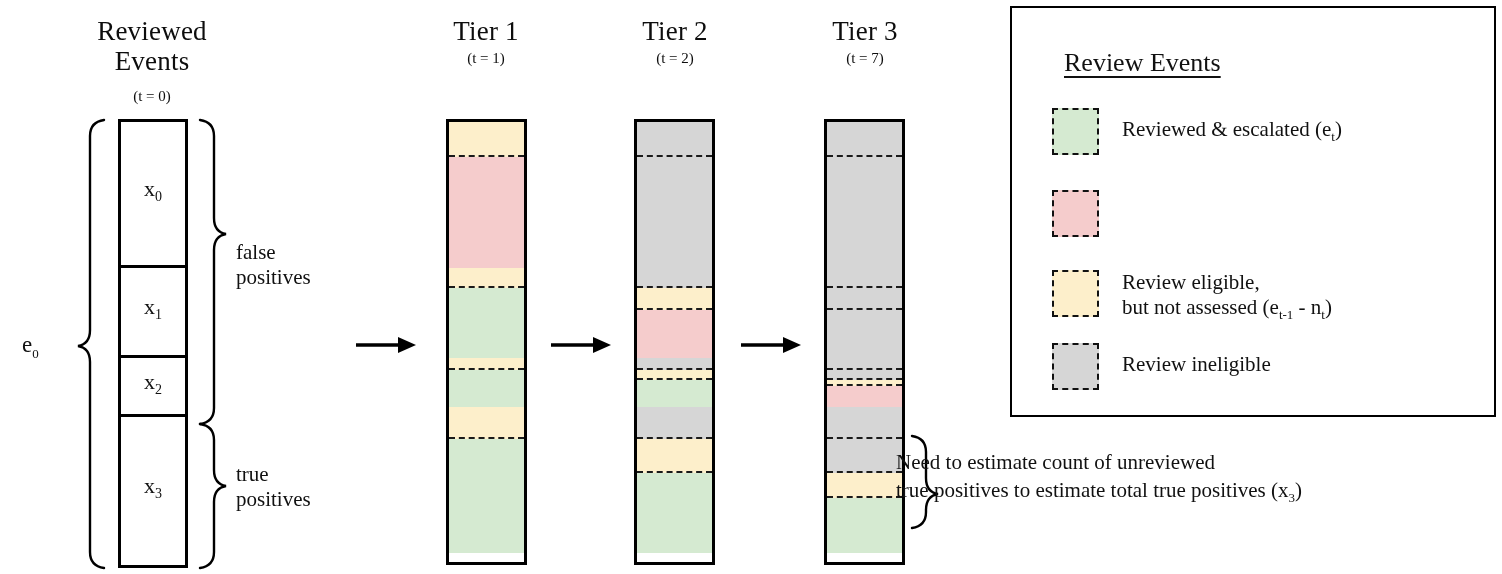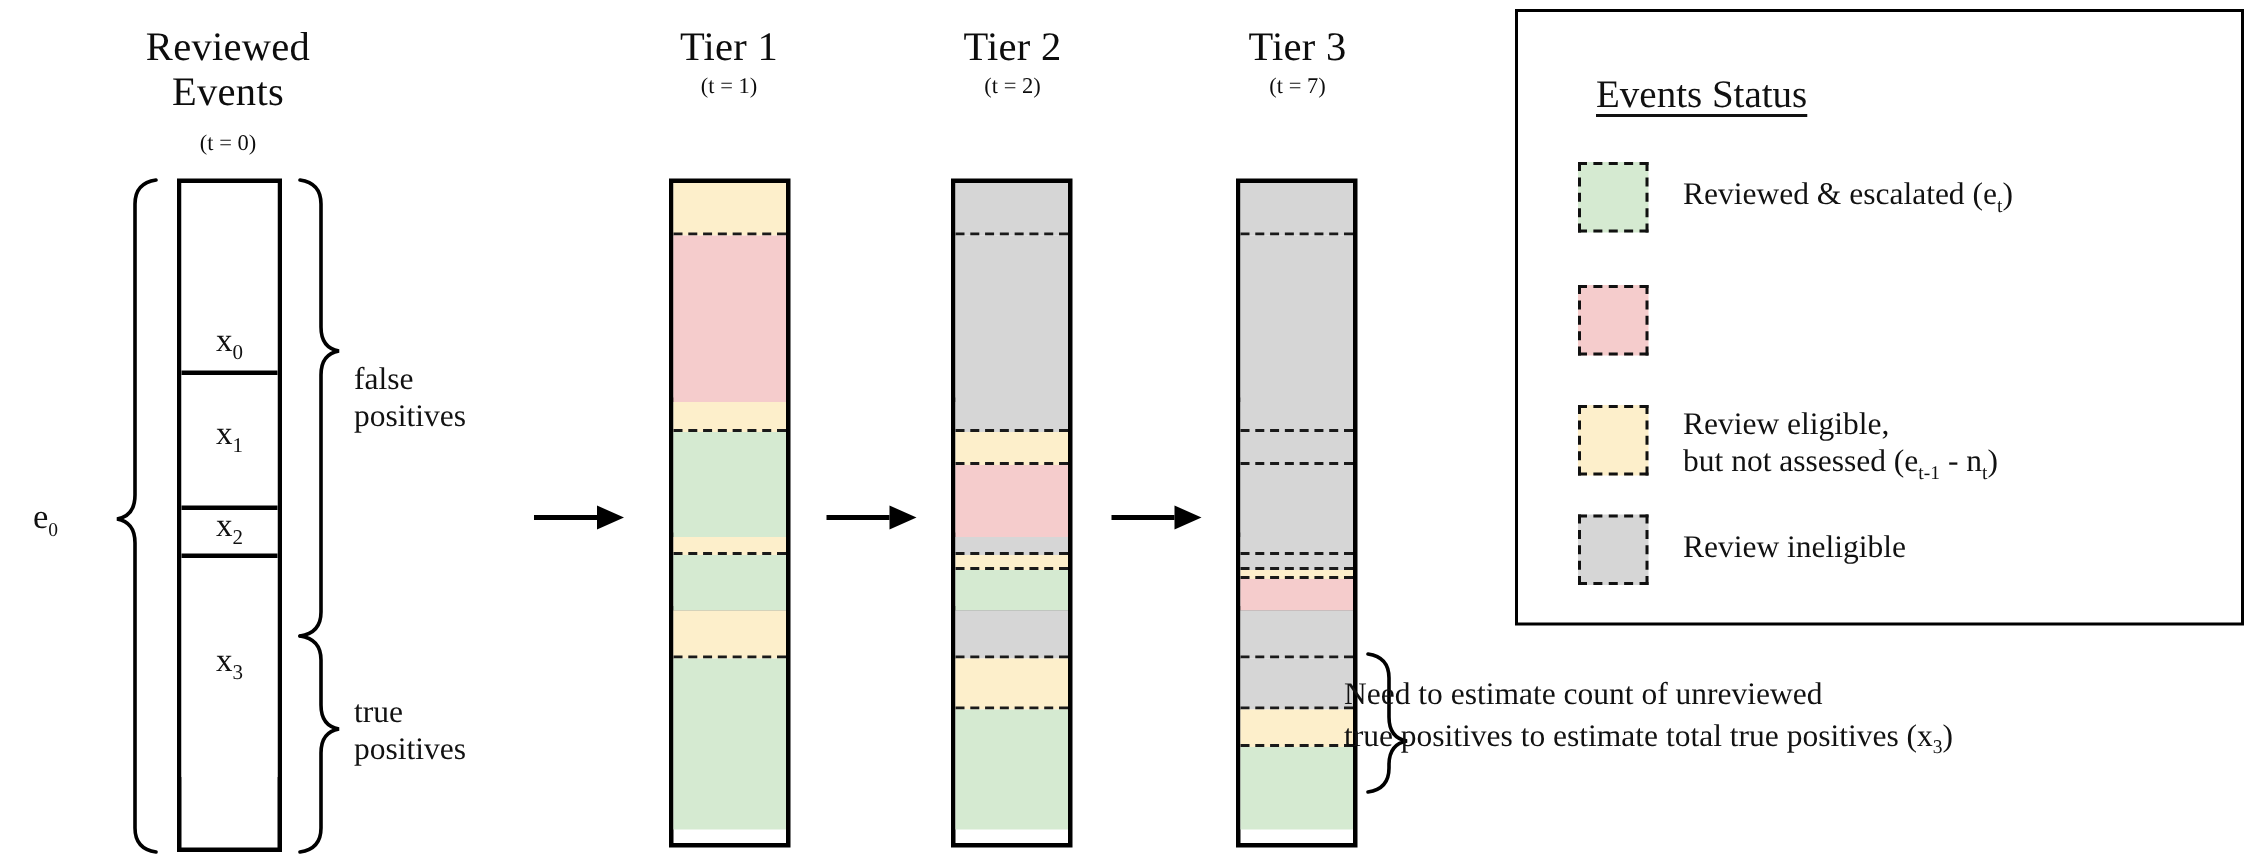--- a/index.html
+++ b/index.html
@@ -92,27 +92,27 @@
 <div class="col-title" style="left:406px;top:16px;width:160px;">Tier 1</div>
 <div class="col-sub" style="left:406px;top:50px;width:160px;">(t = 1)</div>
 
 <div class="col-title" style="left:595px;top:16px;width:160px;">Tier 2</div>
 <div class="col-sub" style="left:595px;top:50px;width:160px;">(t = 2)</div>
 
 <div class="col-title" style="left:785px;top:16px;width:160px;">Tier 3</div>
 <div class="col-sub" style="left:785px;top:50px;width:160px;">(t = 7)</div>
 
 <div id="candidate-stack">
-    <div class="cand-seg" style="height: 128px; align-items: flex-end;">
+    <div class="cand-seg" style="height: 146px;">
       <span class="cand-label">x<sub>0</sub></span>
     </div>
     <div class="cand-seg" style="height: 90px;">
       <span class="cand-label">x<sub>1</sub></span>
     </div>
-    <div class="cand-seg" style="height: 32px;">
+    <div class="cand-seg" style="height: 59px;">
       <span class="cand-label">x<sub>2</sub></span>
     </div>
     <div class="cand-seg" style="height: 146px;">
       <span class="cand-label">x<sub>3</sub></span>
     </div>
   </div>
 
 <div class="tier-bar" id="tier-1-bar" style="left: 446px; top: 119px; height: 446px;">
     <div class="group" style="height: 146px;">
       <div class="sub-seg dash" style="height: 35px; background: rgb(253, 239, 203);"></div>
@@ -209,21 +209,21 @@
 
 <div class="brace-label" style="left:236px;top:462px;white-space:pre-line;">true
 positives</div>
 
 <div id="annotation">
   <span>Need to estimate count of unreviewed</span><br>
   <span><span>true positives to estimate total true positives (x</span><sub>3</sub><span>)</span></span>
 </div>
 
 <div id="legend-box">
-  <div id="legend-title">Events Status</div>
+  <div id="legend-title">Review Events</div>
 
   <div class="legend-row" style="top:100px;">
     <div class="legend-swatch" style="background:#d5ead1;"></div>
     <div class="legend-text"><span>Reviewed &amp; escalated (e</span><sub>t</sub><span>)</span></div>
   </div>
 
   <div class="legend-row" style="top:182px;">
     <div class="legend-swatch" style="background:#f5cccc;"></div>
   </div>
 

